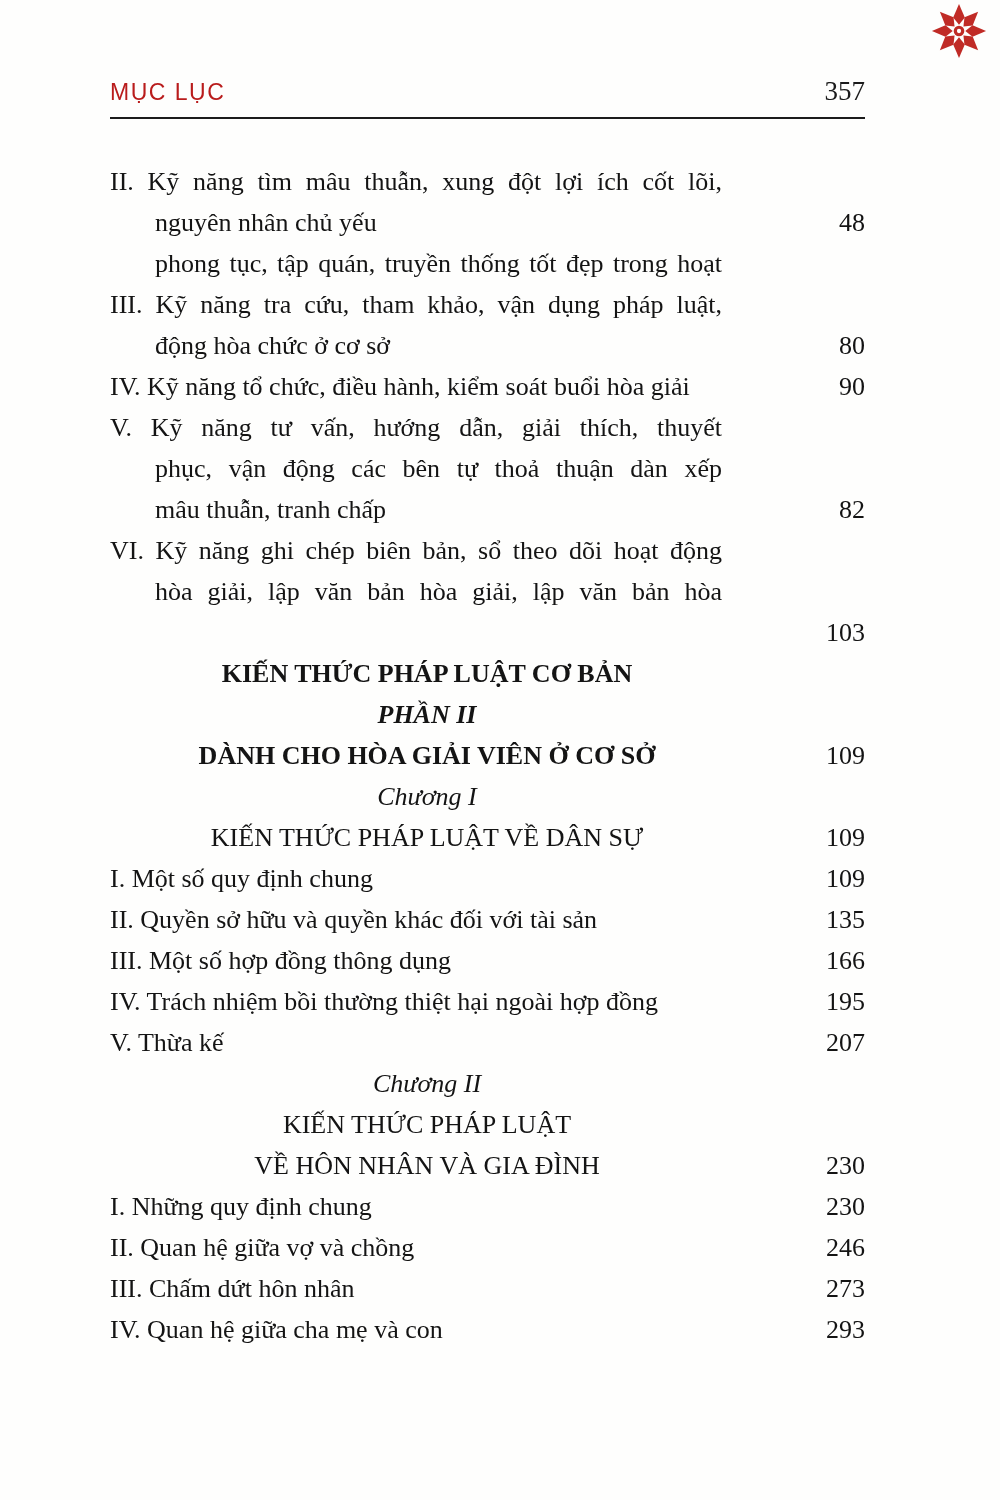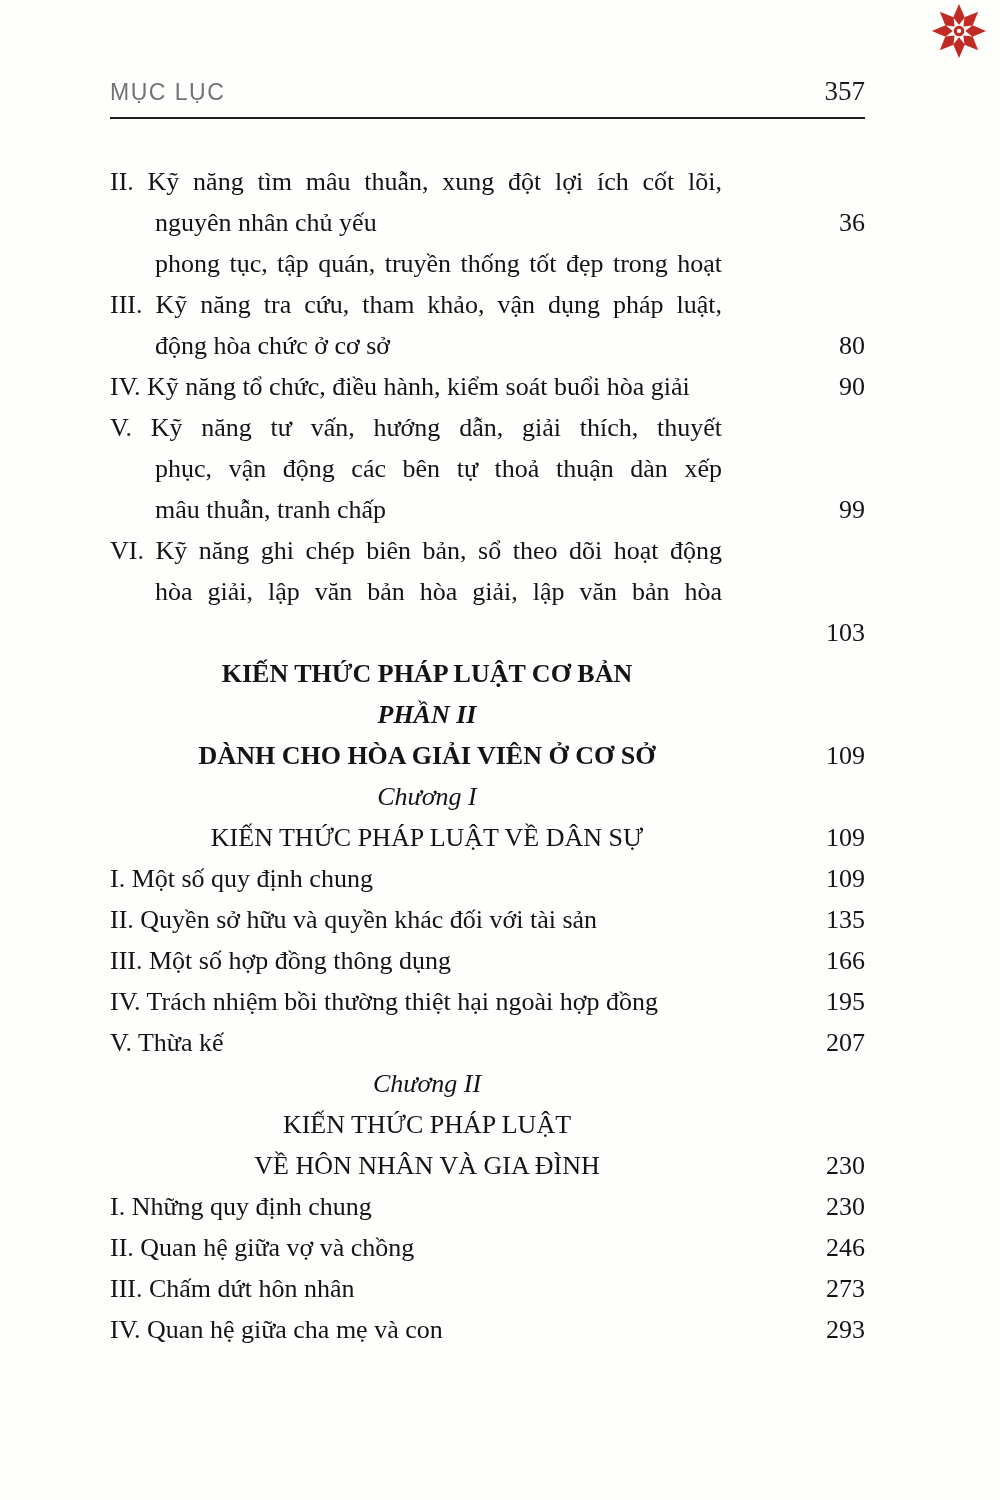--- a/index.html
+++ b/index.html
@@ -20,21 +20,21 @@
     position:absolute; top:2px; right:12px;
     width:58px; height:58px;
   }
   .header {
     display:flex; justify-content:space-between; align-items:baseline;
     border-bottom:2px solid #1c1c1c;
     padding-bottom:10px;
   }
   .header-title {
     font-family:"Liberation Sans","DejaVu Sans",sans-serif;
-    font-size:23px; letter-spacing:1.5px; color:#737373;
+    font-size:23px; letter-spacing:1.5px; color:#b91c1c;
   }
   .header-page { font-size:27px; color:#1b1b1b; }
 
   .toc { margin-top:42px; font-size:26px; }
   .toc-row { display:flex; align-items:flex-end; line-height:41px; }
   .e-text { width:612px; text-align:left; }
   .e-text.cont-pad { padding-left:45px; }
   .e-text.just { text-align:justify; text-align-last:justify; }
   .page-num { flex:1; text-align:right; font-variant-numeric:lining-nums; }
   .h-text { width:612px; text-align:center; padding-left:22px; }
@@ -70,21 +70,21 @@
     <span class="header-page">357</span>
   </div>
 
   <div class="toc">
       <div class="toc-row">
         <div class="e-text just">II. Kỹ năng tìm mâu thuẫn, xung đột lợi ích cốt lõi,</div>
         <div class="page-num"></div>
       </div>
       <div class="toc-row">
         <div class="e-text cont-pad">nguyên nhân chủ yếu</div>
-        <div class="page-num">36</div>
+        <div class="page-num">48</div>
       </div>
       <div class="toc-row">
         <div class="e-text cont-pad just">phong tục, tập quán, truyền thống tốt đẹp trong hoạt</div>
         <div class="page-num"></div>
       </div>
       <div class="toc-row">
         <div class="e-text just">III. Kỹ năng tra cứu, tham khảo, vận dụng pháp luật,</div>
         <div class="page-num"></div>
       </div>
       <div class="toc-row">
@@ -98,21 +98,21 @@
       <div class="toc-row">
         <div class="e-text just">V. Kỹ năng tư vấn, hướng dẫn, giải thích, thuyết</div>
         <div class="page-num"></div>
       </div>
       <div class="toc-row">
         <div class="e-text cont-pad just">phục, vận động các bên tự thoả thuận dàn xếp</div>
         <div class="page-num"></div>
       </div>
       <div class="toc-row">
         <div class="e-text cont-pad">mâu thuẫn, tranh chấp</div>
-        <div class="page-num">99</div>
+        <div class="page-num">82</div>
       </div>
       <div class="toc-row">
         <div class="e-text just">VI. Kỹ năng ghi chép biên bản, sổ theo dõi hoạt động</div>
         <div class="page-num"></div>
       </div>
       <div class="toc-row">
         <div class="e-text cont-pad just">hòa giải, lập văn bản hòa giải, lập văn bản hòa</div>
         <div class="page-num"></div>
       </div>
       <div class="toc-row">

